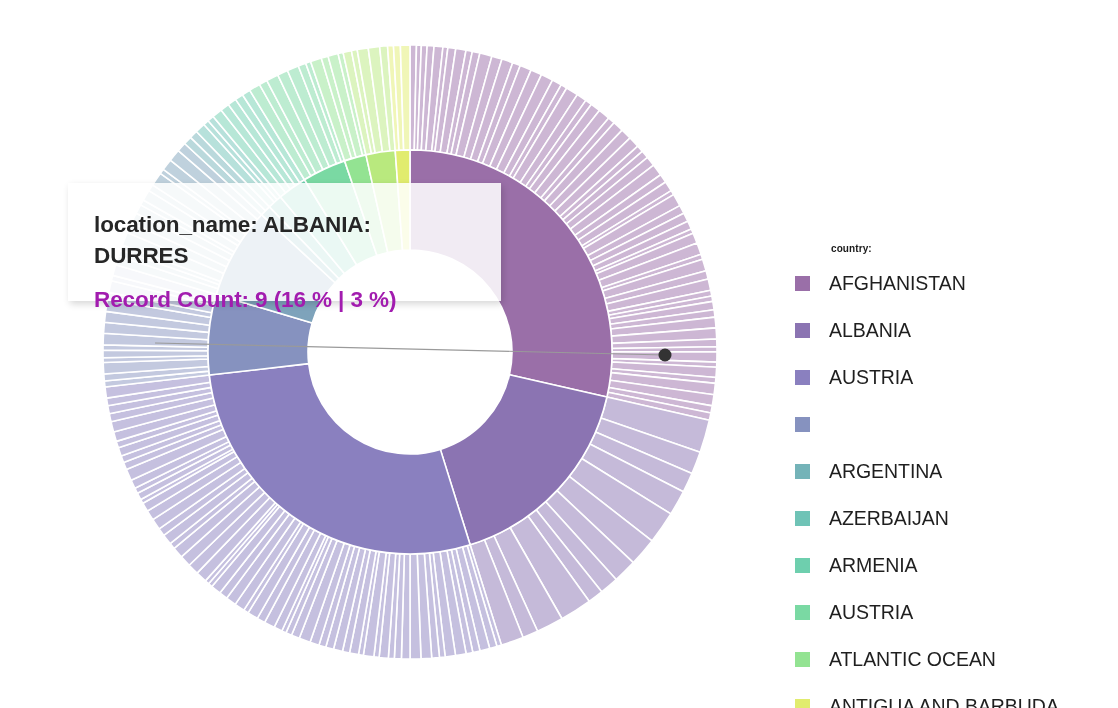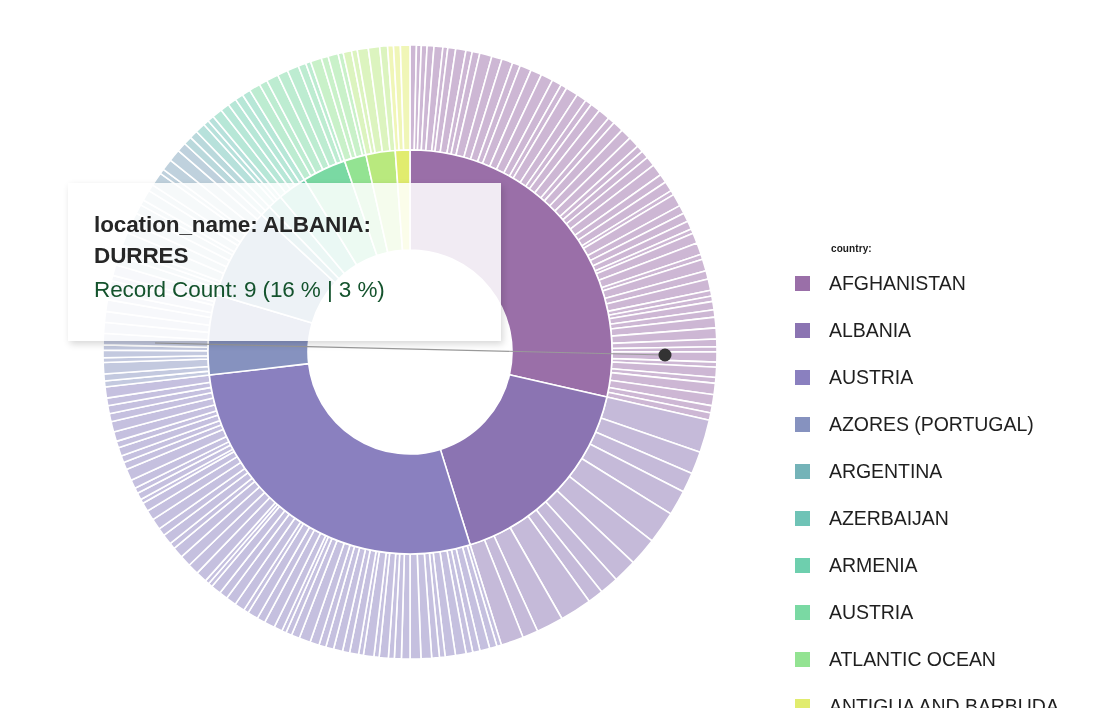--- a/index.html
+++ b/index.html
@@ -27,42 +27,42 @@
     position: absolute;
     left: 0; top: 0;
   }
 
   
   #tooltip {
     position: absolute;
     left: 68px;
     top: 183px;
     width: 433px;
-    height: 158px;
+    height: 118px;
     box-sizing: border-box;
     background: rgba(255,255,255,0.86);
     box-shadow: 2px 3px 7px rgba(0,0,0,0.16);
     padding: 26px 22px 0 26px;
     pointer-events: none;
   }
   #tooltip .tt-title {
     font-size: 22.5px;
     font-weight: bold;
     color: #262626;
     line-height: 31px;
     letter-spacing: -0.1px;
     max-width: 350px;
   }
   #tooltip .tt-sub {
     font-size: 22.5px;
-    font-weight: normal;
-    color: #14532d;
+    font-weight: bold;
+    color: #a21caf;
     line-height: 31px;
     letter-spacing: -0.1px;
-    margin-top: 3px;
+    margin-top: 13px;
   }
 
   
   #legend {
     position: absolute;
     left: 795px;
     top: 243px;
     width: 300px;
   }
   #legend .legend-title {
@@ -336,21 +336,20 @@
       <div class="legend-item">
         <span class="legend-swatch" style="background: rgb(139, 116, 178);"></span>
         <span class="legend-label">ALBANIA</span>
       </div>
       <div class="legend-item">
         <span class="legend-swatch" style="background: rgb(138, 128, 191);"></span>
         <span class="legend-label">AUSTRIA</span>
       </div>
       <div class="legend-item">
         <span class="legend-swatch" style="background: rgb(134, 146, 191);"></span>
-        <span class="legend-label">AZORES (PORTUGAL)</span>
       </div>
       <div class="legend-item">
         <span class="legend-swatch" style="background: rgb(116, 179, 184);"></span>
         <span class="legend-label">ARGENTINA</span>
       </div>
       <div class="legend-item">
         <span class="legend-swatch" style="background: rgb(111, 195, 182);"></span>
         <span class="legend-label">AZERBAIJAN</span>
       </div>
       <div class="legend-item">

